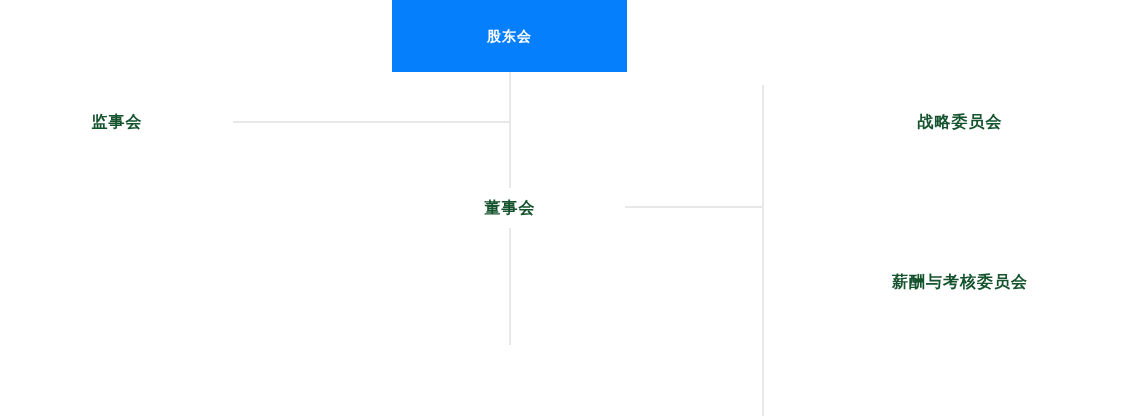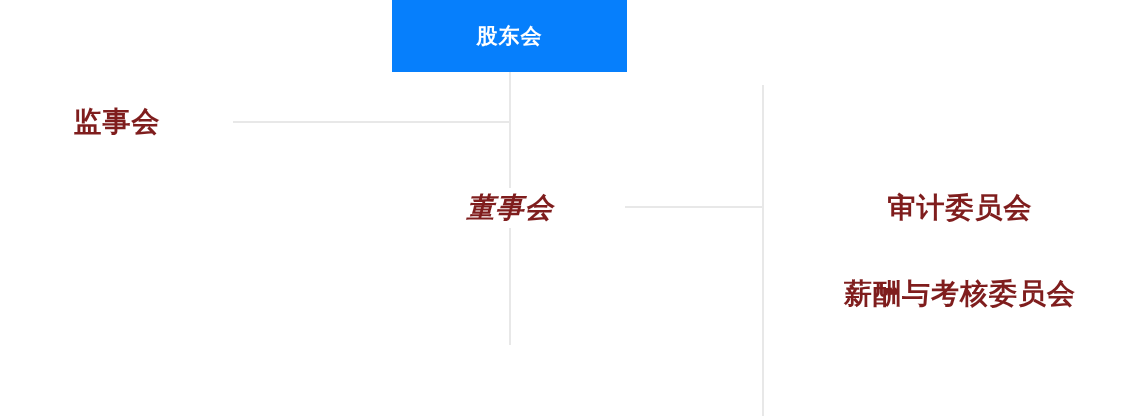--- a/index.html
+++ b/index.html
@@ -48,56 +48,56 @@
   }
 
   .node-root {
     left: 392px;
     top: 0px;
     width: 235px;
     height: 72px;
     line-height: 72px;
     background: #067ffc;
     color: #ffffff;
-    font-size: 21px;
+    font-size: 14px;
   }
 
   .node-plain {
-    color: #7f1d1d;
-    font-size: 28px;
+    color: #14532d;
+    font-size: 16px;
     height: 30px;
     line-height: 30px;
   }
 
   
-  .node-board      { left: 410px; top: 193px; width: 200px; font-style: italic; }
+  .node-board      { left: 410px; top: 193px; width: 200px; }
   .node-management { left: 410px; top: 365px; width: 200px; }
 
   
   .node-supervisors { left: 17px; top: 107px; width: 200px; }
 
   
   .node-strategy     { left: 810px; top: 107px; width: 300px; }
   .node-audit        { left: 810px; top: 193px; width: 300px; }
-  .node-compensation { left: 810px; top: 279px; width: 300px; }
+  .node-compensation { left: 810px; top: 267px; width: 300px; }
   .node-nomination   { left: 810px; top: 365px; width: 300px; }
 </style>
 </head>
 <body>
 
 <div id="org-chart">
 
   <div class="conn conn-v trunk-top"></div>
   <div class="conn conn-v trunk-bottom"></div>
   <div class="conn conn-h branch-left"></div>
   <div class="conn conn-v spine-right"></div>
   <div class="conn conn-h branch-right"></div>
 
   <div class="node node-root">股东会</div>
 
   <div class="node node-plain node-supervisors">监事会</div>
 
   <div class="node node-plain node-board">董事会</div>
 
-  <div class="node node-plain node-audit">审计委员会</div>
+  <div class="node node-plain node-strategy">战略委员会</div>
   <div class="node node-plain node-compensation">薪酬与考核委员会</div>
 
 </div>
 
 </body></html>

